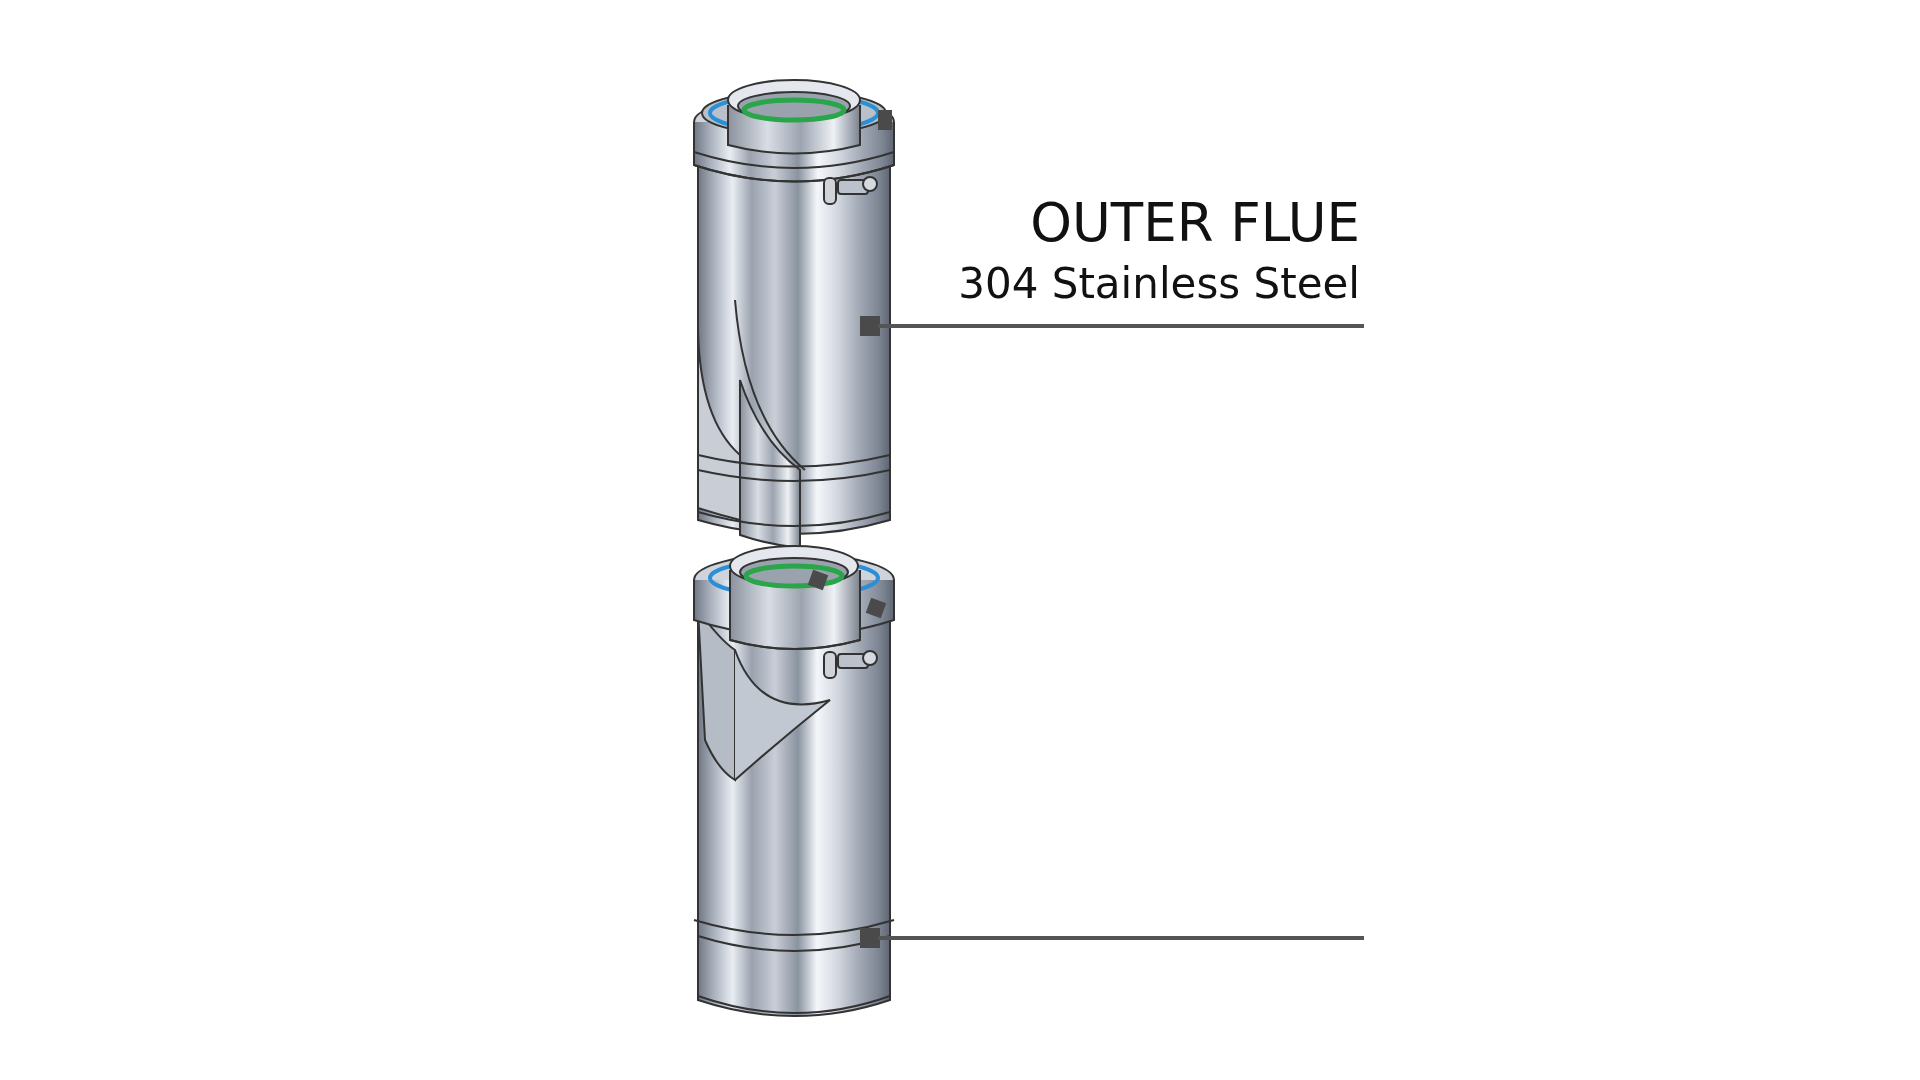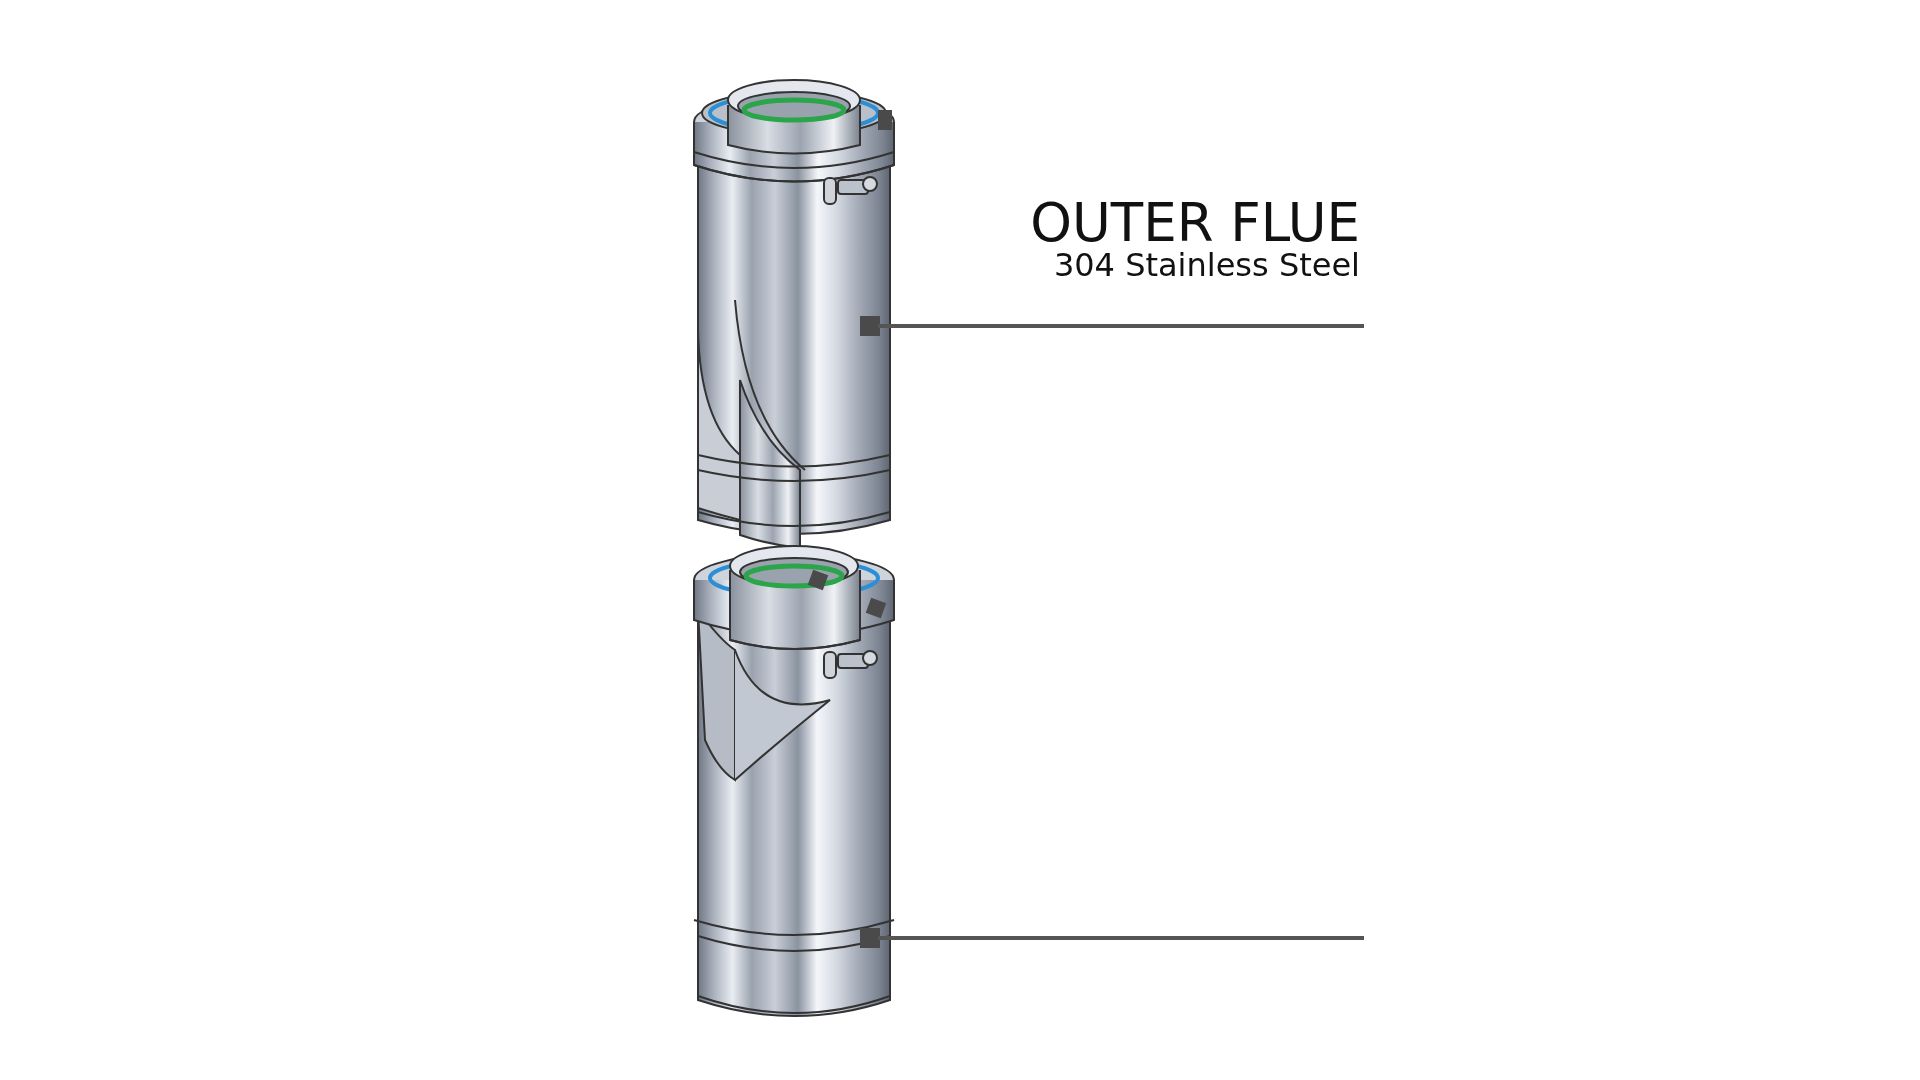--- a/index.html
+++ b/index.html
@@ -2,21 +2,21 @@
 <html><head>
 <meta charset="utf-8">
 <style>
   html, body { margin:0; padding:0; background:#ffffff; }
   body { width:1920px; height:1080px; position:relative; overflow:hidden;
          font-family:"DejaVu Sans","Liberation Sans",sans-serif; }
   .diagram { position:absolute; left:0; top:0; width:1920px; height:1080px; }
   svg.pipes { position:absolute; left:0; top:0; }
   .label-block { position:absolute; text-align:right; color:#111; }
   .label-title { font-size:53px; line-height:1; letter-spacing:0px; font-weight:400; }
-  .label-sub { font-size:32px; line-height:1; margin-top:0; font-weight:400; }
+  .label-sub { font-size:42px; line-height:1; margin-top:14px; font-weight:400; }
   .leader { position:absolute; height:4px; background:#555; }
   .marker { position:absolute; width:20px; height:20px; background:#4a4a4a; }
 </style>
 </head>
 <body>
 
 <div class="diagram">
 
   <svg class="pipes" width="1920" height="1080" viewBox="0 0 1920 1080">
     <defs>

